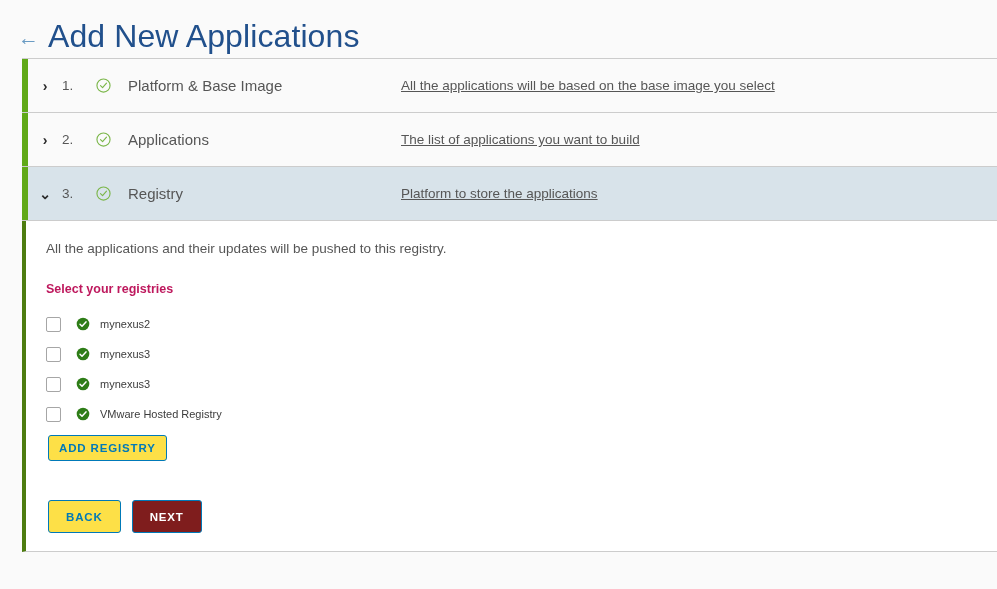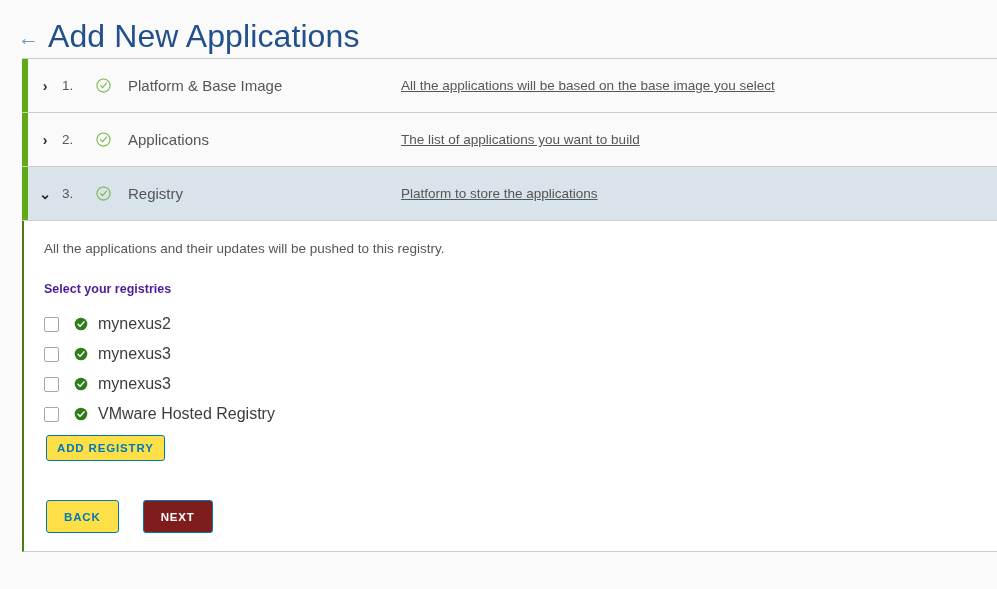--- a/index.html
+++ b/index.html
@@ -104,34 +104,34 @@
     font-size: 13.5px;
     color: #565656;
     text-decoration: underline;
   }
 
   
   .panel {
     margin-left: 22px;
     width: 975px;
     background: #ffffff;
-    border-left: 2px solid #4d7c0f;
+    border-left: 4px solid #4d7c0f;
     border-bottom: 1px solid #cccccc;
     padding: 20px 28px 18px 20px;
     min-height: 320px;
   }
   .panel-intro {
     font-size: 13.5px;
     color: #565656;
     margin: 0 0 26px 0;
   }
   .panel-sublabel {
     font-size: 12.5px;
     font-weight: 700;
-    color: #4c1d95;
+    color: #be185d;
     margin: 0 0 13px 0;
   }
 
   
   .reg-list { margin: 0 0 6px 0; }
   .reg-row {
     display: flex;
     align-items: center;
     height: 30px;
     cursor: pointer;
@@ -162,21 +162,21 @@
     border-width: 0 2px 2px 0;
     transform: rotate(42deg);
   }
   .status-dot {
     flex: 0 0 15px;
     margin-right: 9px;
     display: flex;
     align-items: center;
   }
   .reg-name {
-    font-size: 16px;
+    font-size: 11px;
     color: #3c3c3c;
   }
 
   
   .btn {
     display: inline-flex;
     align-items: center;
     justify-content: center;
     font-family: "Liberation Sans", sans-serif;
     font-size: 11.5px;
@@ -202,21 +202,21 @@
   }
   .btn-back {
     border: 1px solid #0079b8;
     color: #0079b8;
     height: 33px;
     padding: 0 17px;
   }
   .add-reg-wrap { margin: 6px 0 0 2px; }
   .footer-btns {
     display: flex;
-    gap: 24px;
+    gap: 11px;
     margin: 39px 0 0 2px;
     align-items: flex-end;
   }
 </style>
 </head>
 <body>
 
 <div class="page">
 
   <div class="header">

